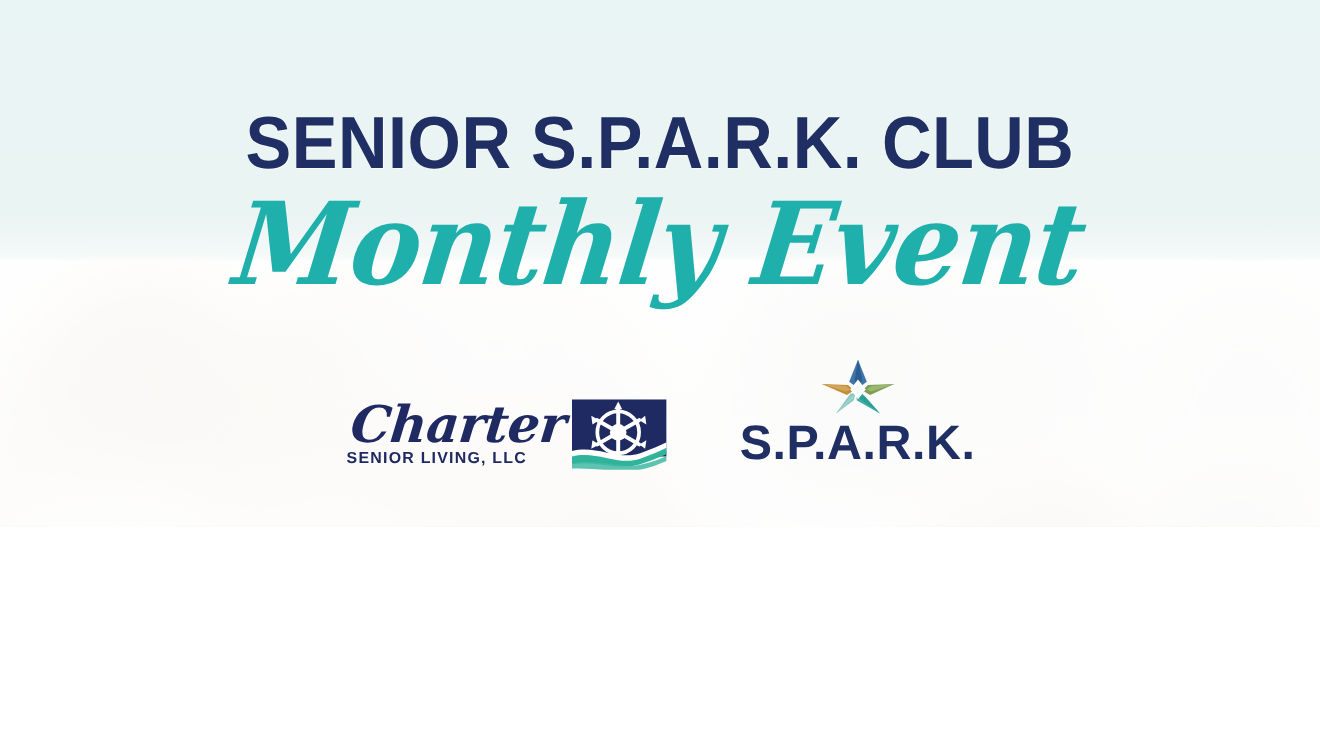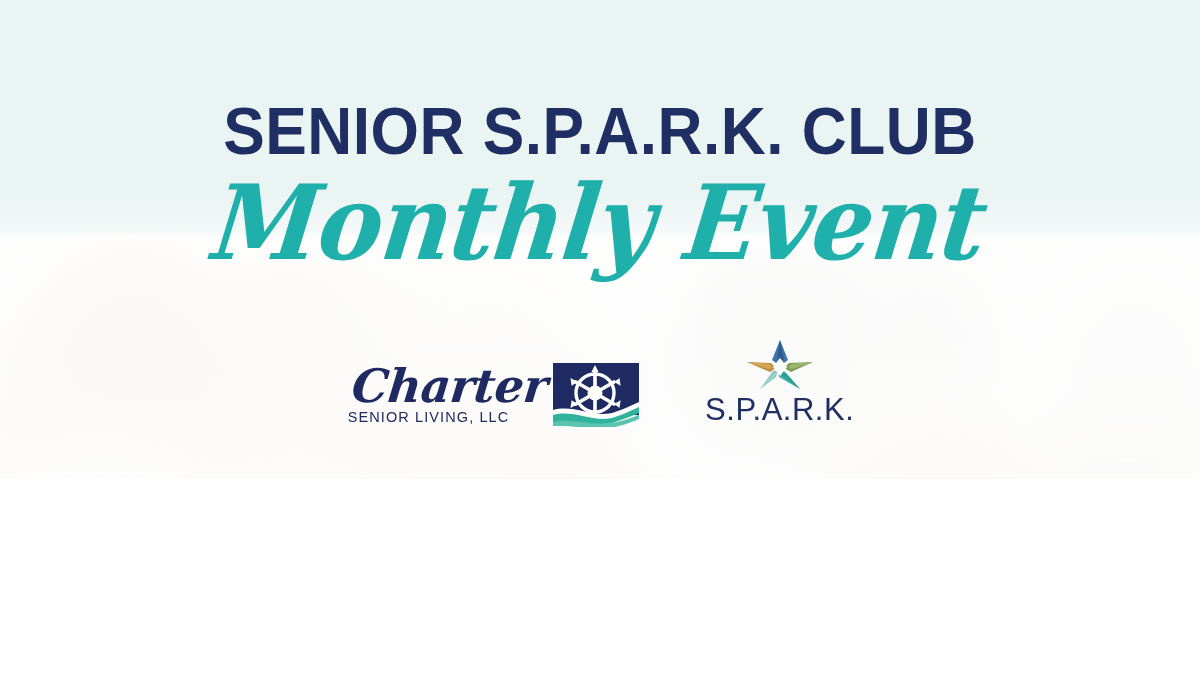--- a/index.html
+++ b/index.html
@@ -172,21 +172,21 @@
     font-size: 46px;
     color: #1f2a63;
     line-height: 0.95;
     letter-spacing: -0.5px;
     transform: skewX(-6deg);
     display: block;
     padding-left: 6px;
   }
   .charter-sub {
     font-family: "Liberation Sans", sans-serif;
-    font-weight: 400;
+    font-weight: 700;
     font-size: 14.5px;
     letter-spacing: 1.1px;
     color: #1f2a63;
     display: block;
     margin-top: 1px;
     padding-left: 2px;
   }
   .wheel-mark {
     width: 86px;
     height: 64px;
@@ -199,22 +199,22 @@
     padding-bottom: 2px;
   }
   .spark-star {
     width: 74px;
     height: 56px;
     margin: 0 auto 2px;
     display: block;
   }
   .spark-title {
     font-family: "Liberation Sans", sans-serif;
-    font-weight: 400;
-    font-size: 31px;
+    font-weight: 700;
+    font-size: 44px;
     letter-spacing: 0.5px;
     color: #1f2f63;
     line-height: 1;
     display: block;
   }
   .spark-sub {
     font-family: "Liberation Sans", sans-serif;
     font-weight: 400;
     font-size: 16.5px;
     letter-spacing: 2.4px;

